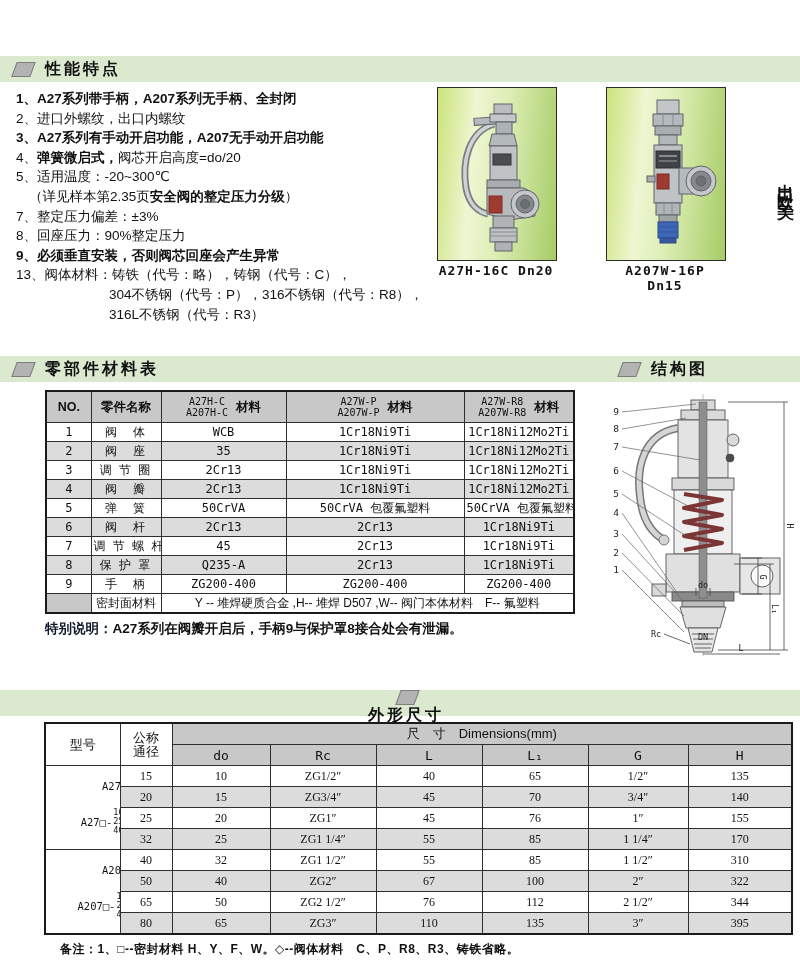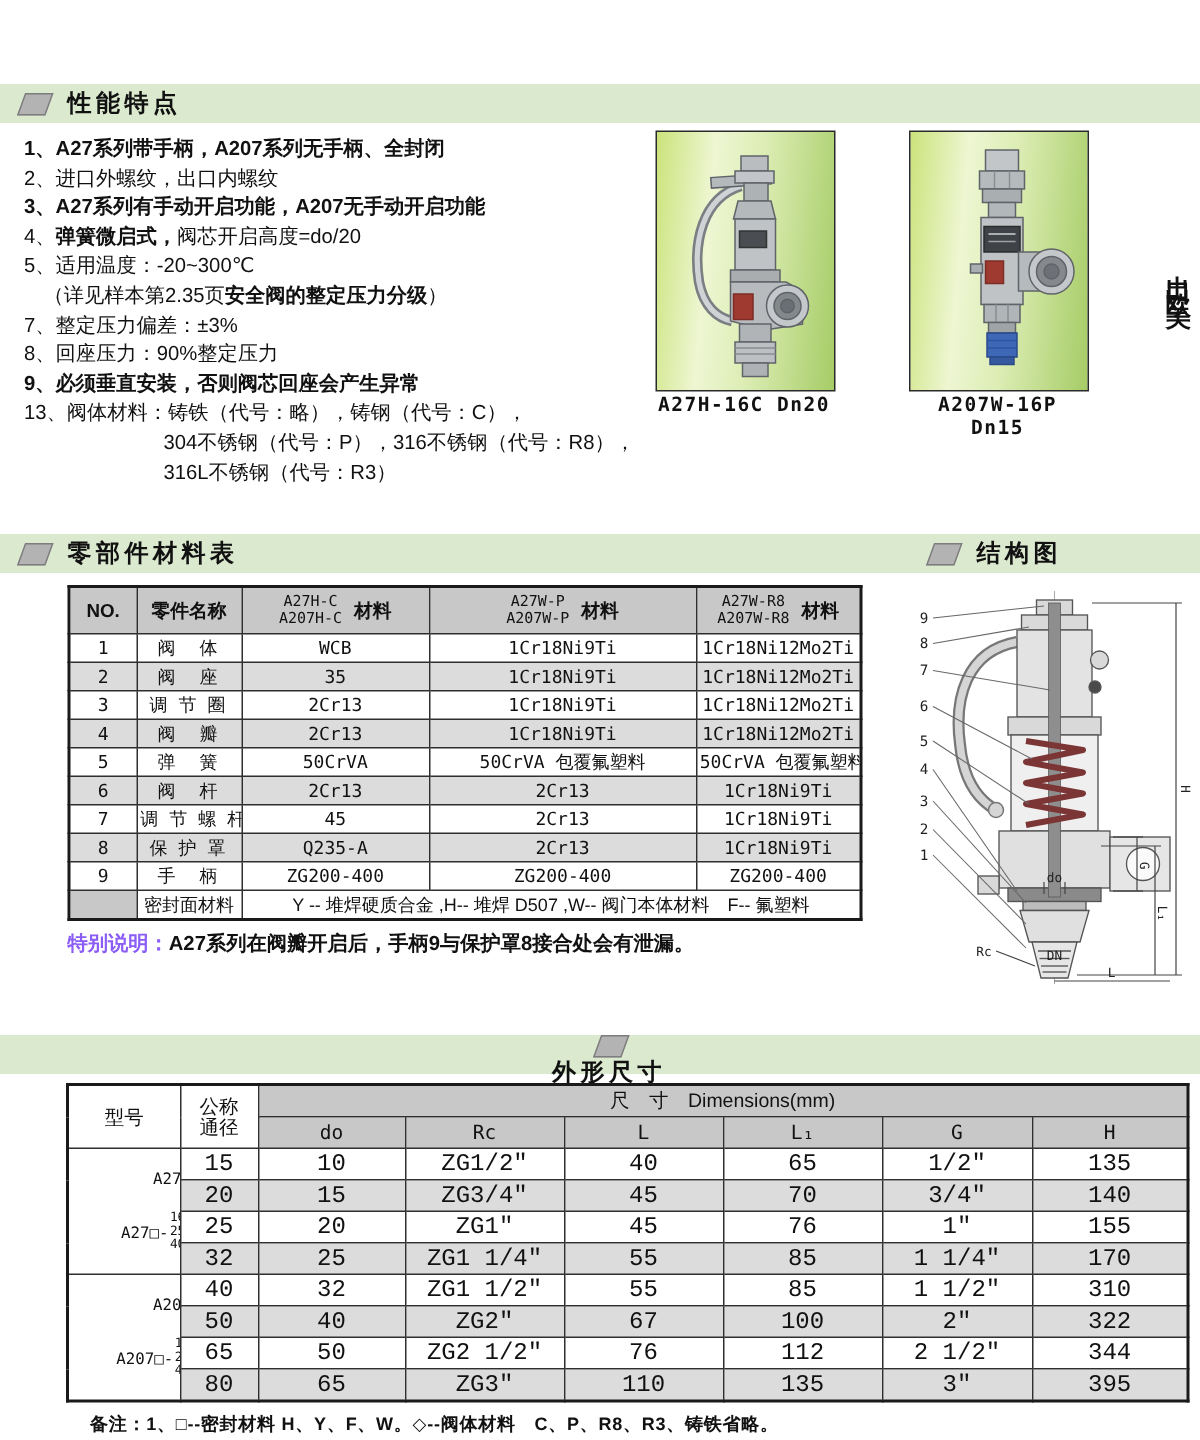--- a/index.html
+++ b/index.html
@@ -48,30 +48,30 @@
           font-family:"DejaVu Sans Mono","Liberation Mono",monospace;font-size:10px;line-height:11px;font-weight:normal;}
   .models i{display:block;font-style:normal;}
   .mat-label{display:inline-block;vertical-align:middle;margin-left:8px;font-size:12.5px;}
   .c-mat{font-family:"DejaVu Sans Mono","Liberation Mono",monospace;font-size:11.5px;}
   .c-name{letter-spacing:2px;}
   .parts-footer td{background:#fff !important;font-size:12px;}
   .parts-footer .cell-corner{background:#c8c8c8 !important;}
 
   
   .special-note{left:45px;top:620px;font-size:13.5px;font-weight:bold;}
-  .note-label{color:#8b5cf6;}
+  .note-label{color:#0f172a;}
 
   
   .structure{left:608px;top:388px;width:190px;height:274px;}
 
   
   .dims-table{left:44px;top:722px;width:747px;}
   .dims-table th{background:#c8c8c8;font-size:13px;font-weight:normal;height:20px;}
   .dims-table th.white-h{background:#fff;}
-  .dims-table td{height:20px;font-size:16px;font-family:Liberation Mono, monospace;}
+  .dims-table td{height:20px;font-size:12px;font-family:Liberation Serif, serif;}
   .dims-table tbody tr:nth-child(even) td{background:#dcdcdc;}
   .dims-table td.model-cell{background:#fff !important;font-family:"DejaVu Sans Mono","Liberation Mono",monospace;
                             font-size:10.5px;line-height:12px;padding-left:48px;}
   .th-dn{padding:0 11px;line-height:14px;white-space:normal;}
   .m-line1{margin-bottom:16px;text-align:left;padding-left:8px;}
   .m-line2{display:flex;align-items:center;justify-content:center;}
   .stack{display:inline-flex;flex-direction:column;font-size:8.5px;line-height:9px;margin:0 1px;}
   .stack i{font-style:normal;}
 
   .footnote{left:60px;top:941px;font-size:12px;font-weight:bold;letter-spacing:0.5px;}

